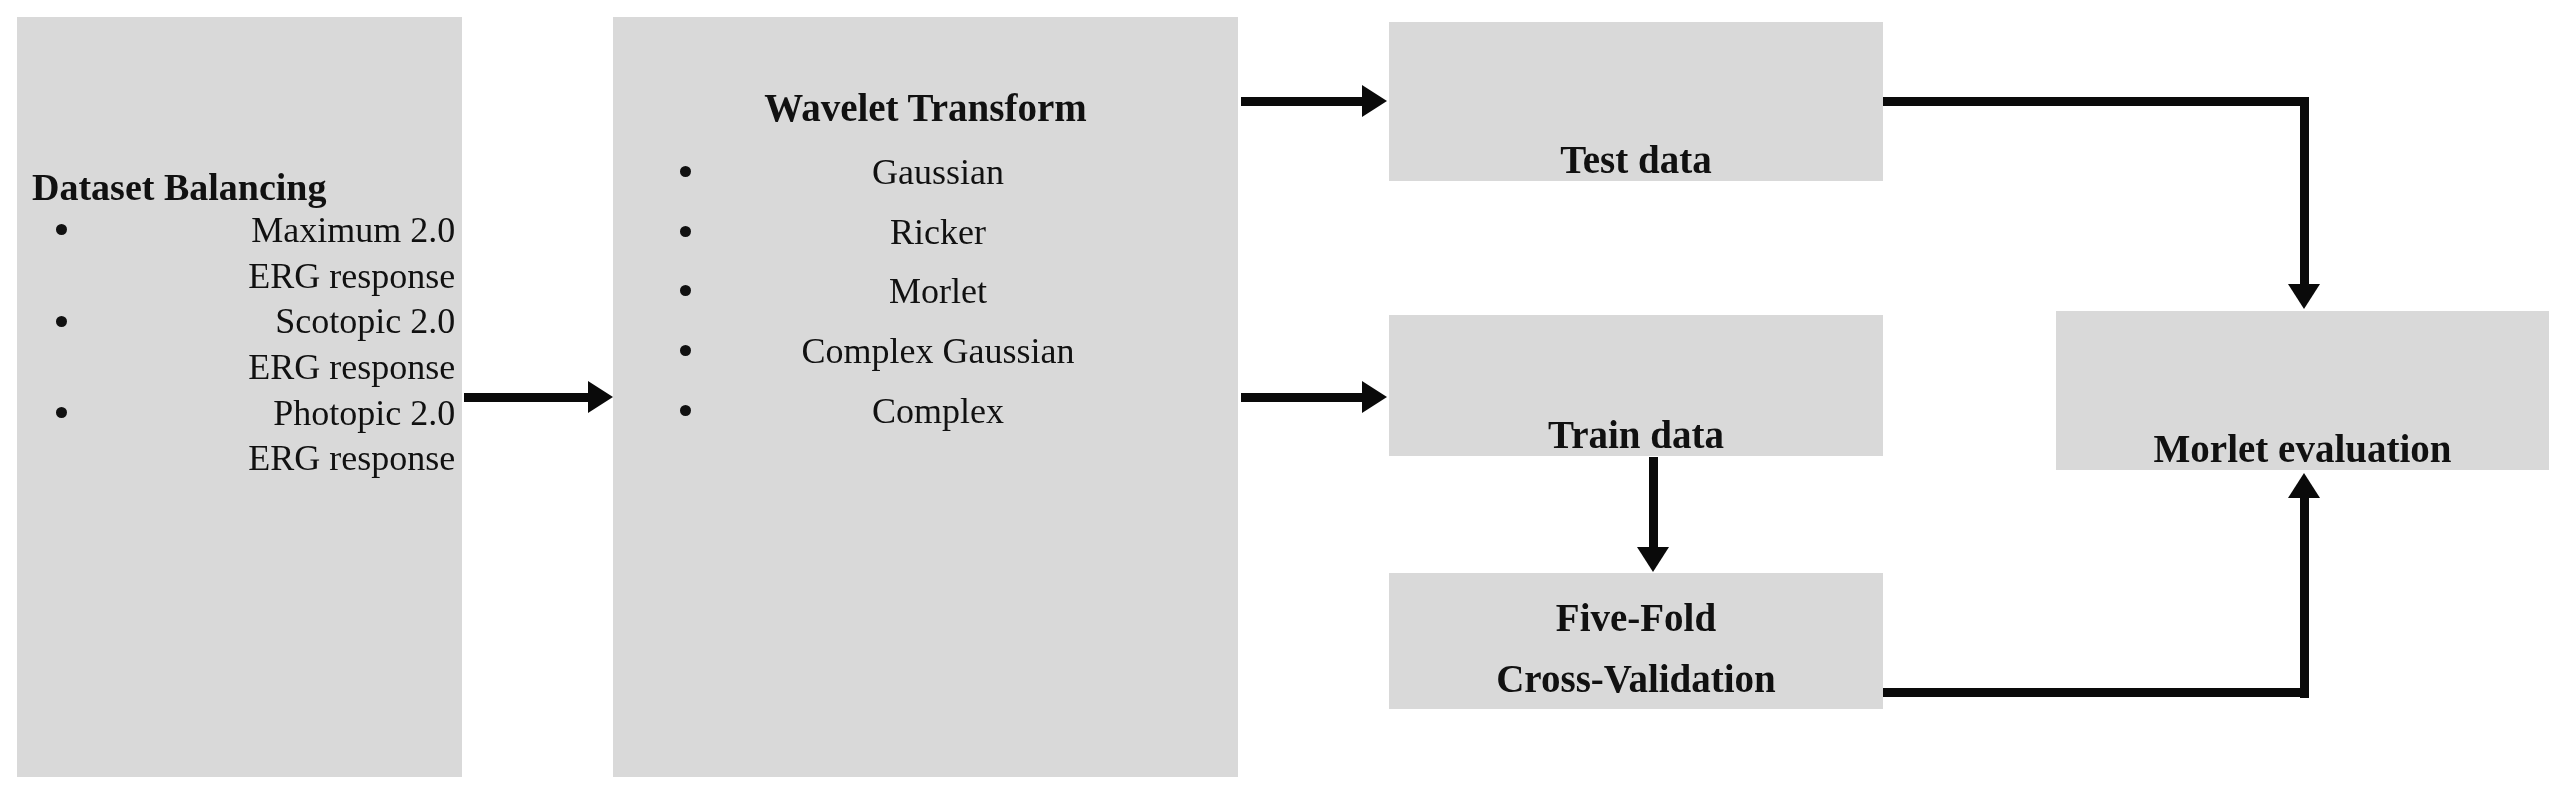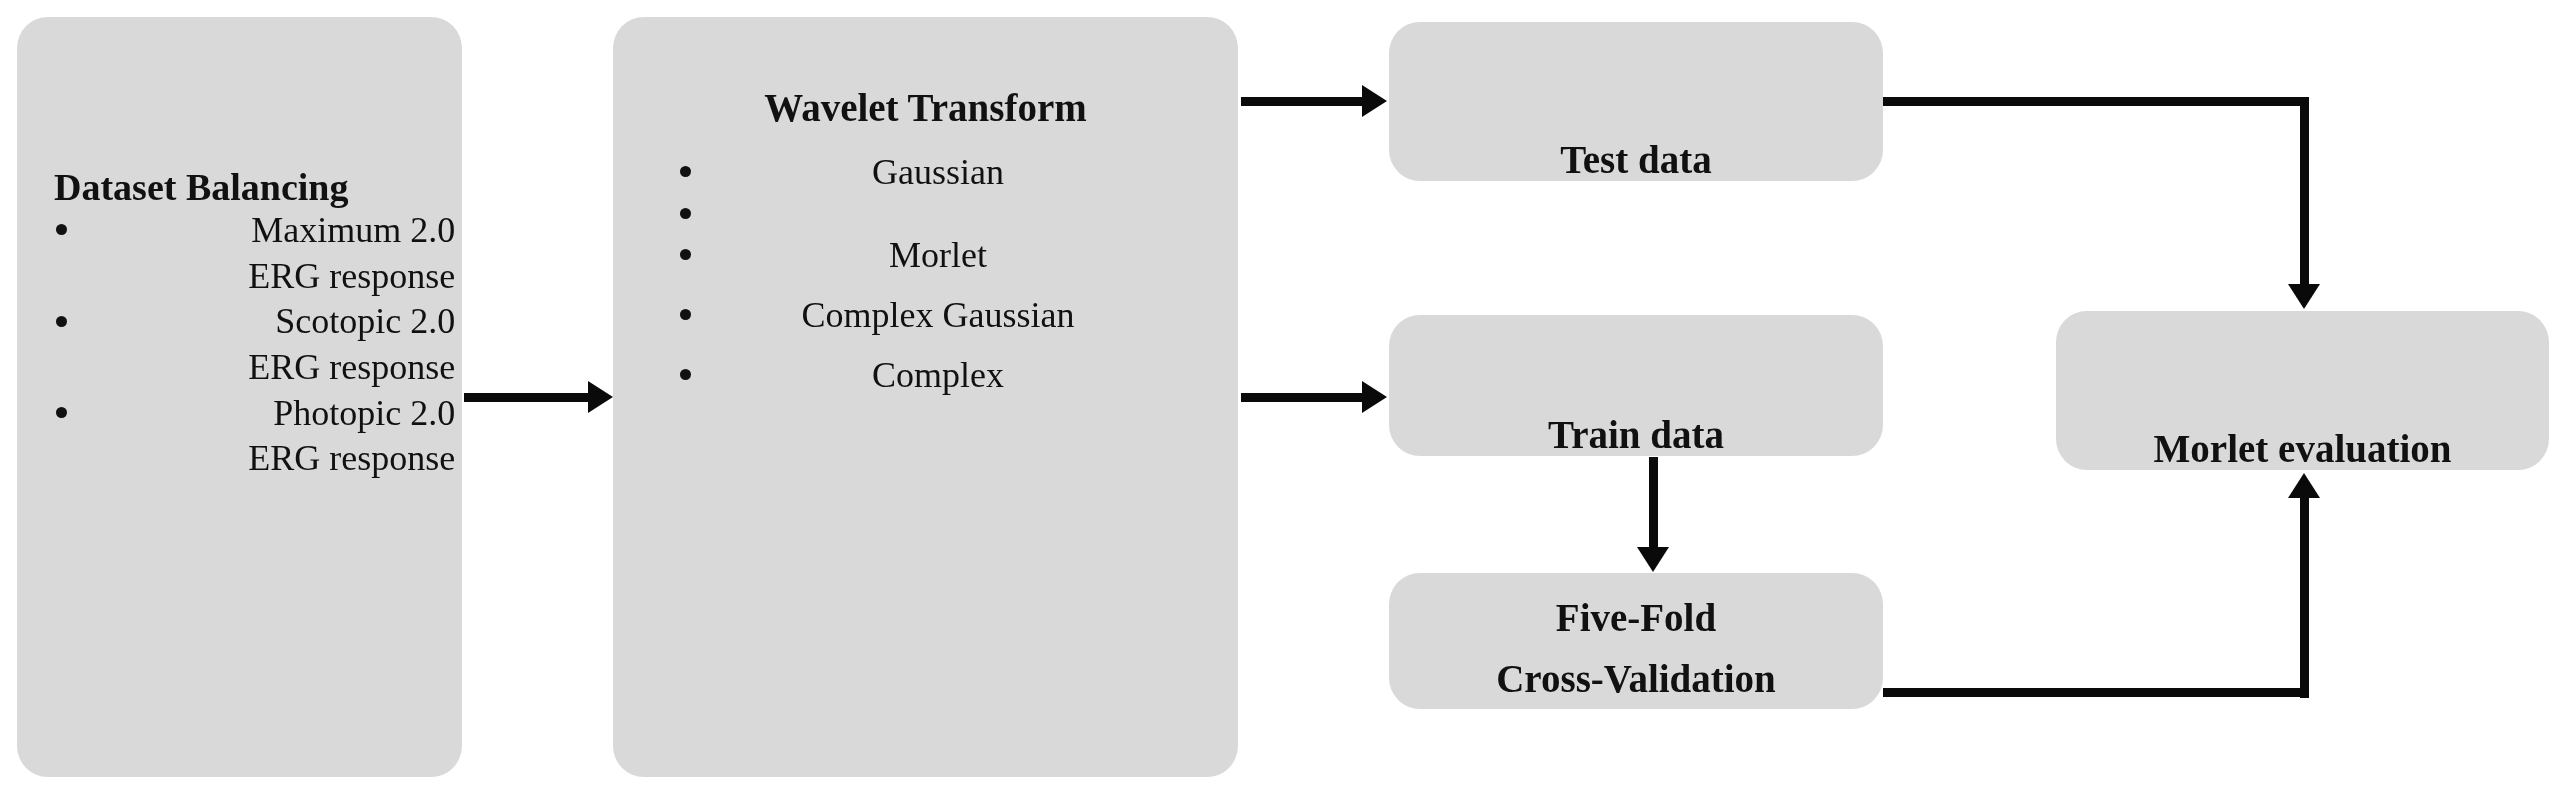--- a/index.html
+++ b/index.html
@@ -1,33 +1,33 @@
 <!DOCTYPE html>
 <html style="font-size:13.4px"><head>
 <meta charset="utf-8">
 <style>
   html,body{margin:0;padding:0;background:#ffffff;}
   body{width:2576px;height:798px;overflow:hidden;
        font-family:"Liberation Serif","DejaVu Serif",serif;color:#111111;}
   #canvas{position:relative;width:2576px;height:798px;background:#ffffff;}
 
-  .box{position:absolute;background:#d9d9d9;box-sizing:border-box;border-radius:31px;}
+  .box{position:absolute;background:#d9d9d9;box-sizing:border-box;}
 
   .box-title{
     font-weight:bold;
     font-size:39px;
     line-height:1.05;
     text-align:center;
     white-space:nowrap;
   }
 
   
   #box-dataset{left:17px;top:17px;width:445px;height:760px;}
   #box-dataset .inner{position:absolute;left:0;top:151px;width:445px;}
-  #box-dataset .box-title{text-align:left;padding-left:37px;font-size:38px;}
+  #box-dataset .box-title{text-align:left;padding-left:15px;font-size:38px;}
   .bullets{list-style:none;margin:0;padding:0;}
   .bullets li{
     position:relative;
     font-size:36px;
     line-height:1.27;
     text-align:right;
     padding:0 6.7px 0 34px;
   }
   .bullets li .dot{
     position:absolute;left:39px;top:0.46em;
@@ -121,20 +121,21 @@
   <div class="box" id="box-wavelet">
     <div class="inner">
       <div class="box-title">Wavelet Transform</div>
       <ul class="bullets">
         <li>
           <span class="dot"></span>
           <span class="txt">Gaussian</span>
         </li>
         <li>
           <span class="dot"></span>
+          <span class="txt">Ricker</span>
         </li>
         <li>
           <span class="dot"></span>
           <span class="txt">Morlet</span>
         </li>
         <li>
           <span class="dot"></span>
           <span class="txt">Complex Gaussian</span>
         </li>
         <li>

